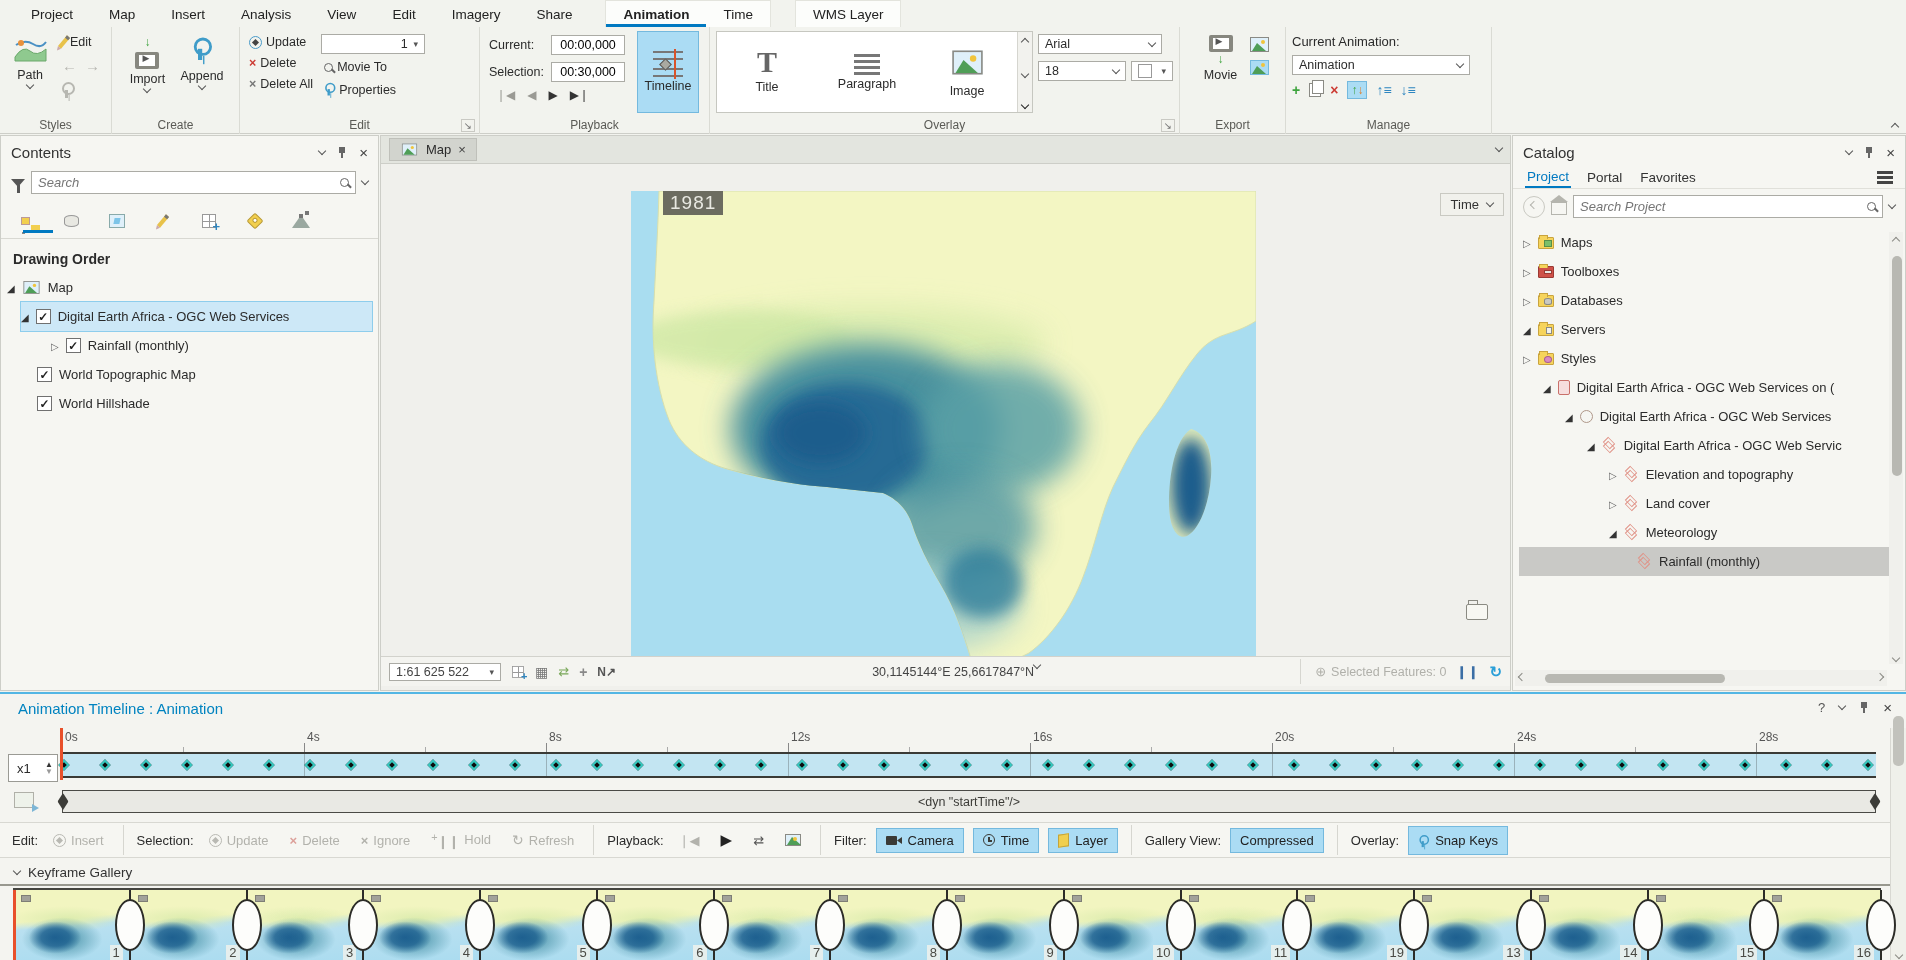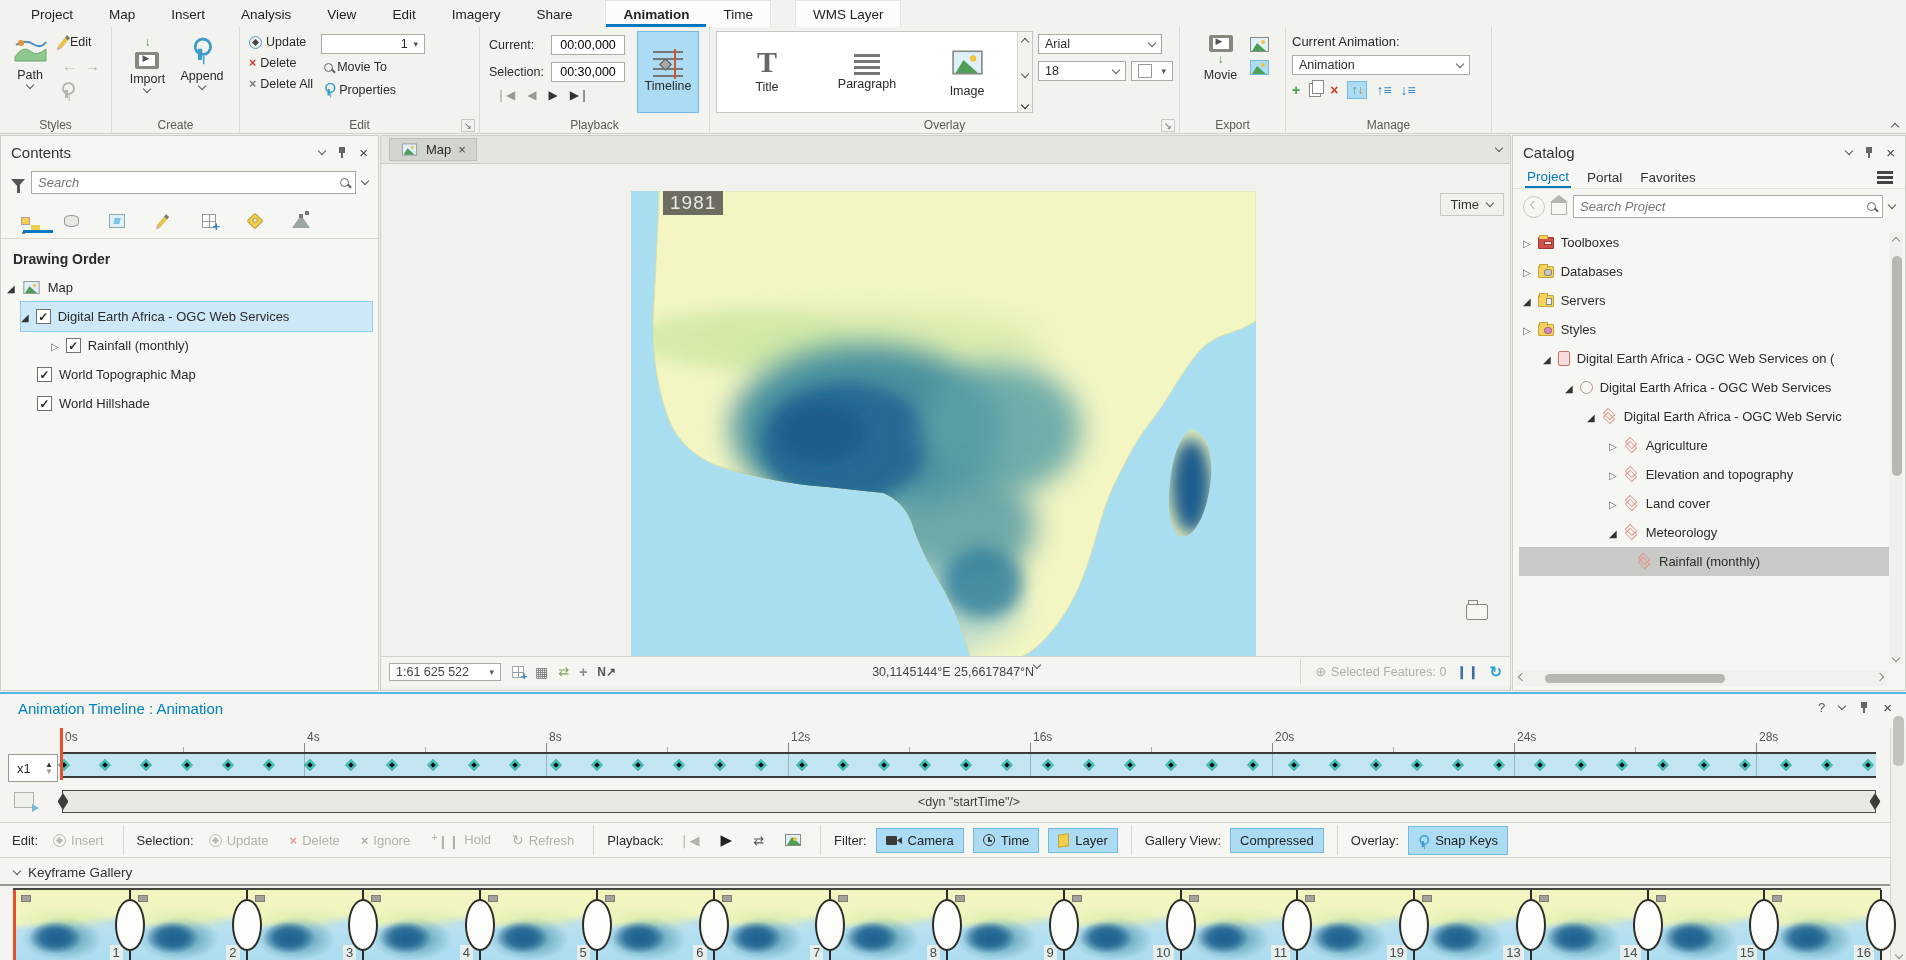--- a/index.html
+++ b/index.html
@@ -527,20 +527,27 @@
     <span class="homeic"></span>
     <div class="sbox">
       <input placeholder="Search Project" style="">
       <span class="mag"></span>
     </div>
     <span class="cv"></span>
   </div>
   <div style="padding:4px 6px;position:relative">
     <div class="trow" style="padding-left:4px">
       <span class="exp-c"></span>
+      <span class="folder">
+          <span class="inner" style="background:#7cbf6a;border:1px solid #588f4a"></span>
+        </span>
+      <span>Maps</span>
+    </div>
+    <div class="trow" style="padding-left:4px">
+      <span class="exp-c"></span>
       <span class="folder" style="background:#cf5148;border-color:#9a3a33">
           <span class="inner" style="background:#e8e8e2;border:1px solid #9a3a33;height:4px;top:3px"></span>
         </span>
       <span>Toolboxes</span>
     </div>
     <div class="trow" style="padding-left:4px">
       <span class="exp-c"></span>
       <span class="folder">
           <span class="inner" style="background:#c9c9c2;border-radius:50%/30%;border:1px solid #8a8a84"></span>
         </span>
@@ -567,25 +574,20 @@
     </div>
     <div class="trow" style="padding-left:46px">
       <span class="exp-e"></span>
       <span style="width:13px;height:13px;border:1.5px solid #b0988a;border-radius:50%;flex:none;position:relative"></span>
       <span>Digital Earth Africa - OGC Web Services</span>
     </div>
     <div class="trow" style="padding-left:68px">
       <span class="exp-e"></span>
       <span class="lyr"></span>
       <span>Digital Earth Africa - OGC Web Servic</span>
-    </div>
-    <div class="trow" style="padding-left:90px">
-      <span class="exp-c"></span>
-      <span class="lyr"></span>
-      <span>Agriculture</span>
     </div>
     <div class="trow" style="padding-left:90px">
       <span class="exp-c"></span>
       <span class="lyr"></span>
       <span>Elevation and topography</span>
     </div>
     <div class="trow" style="padding-left:90px">
       <span class="exp-c"></span>
       <span class="lyr"></span>
       <span>Land cover</span>

